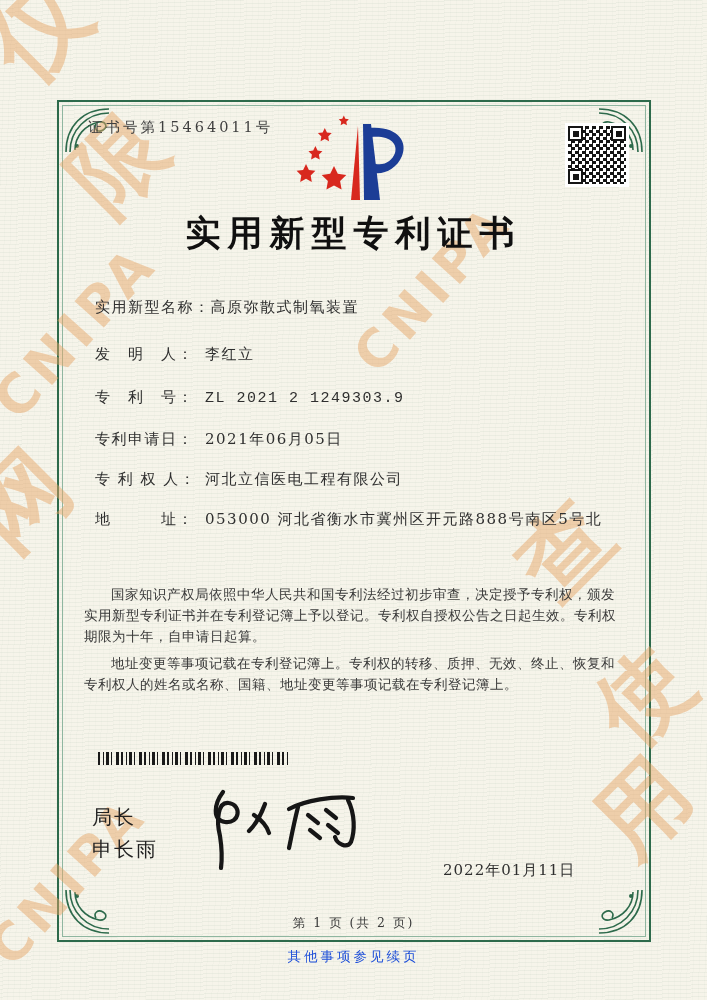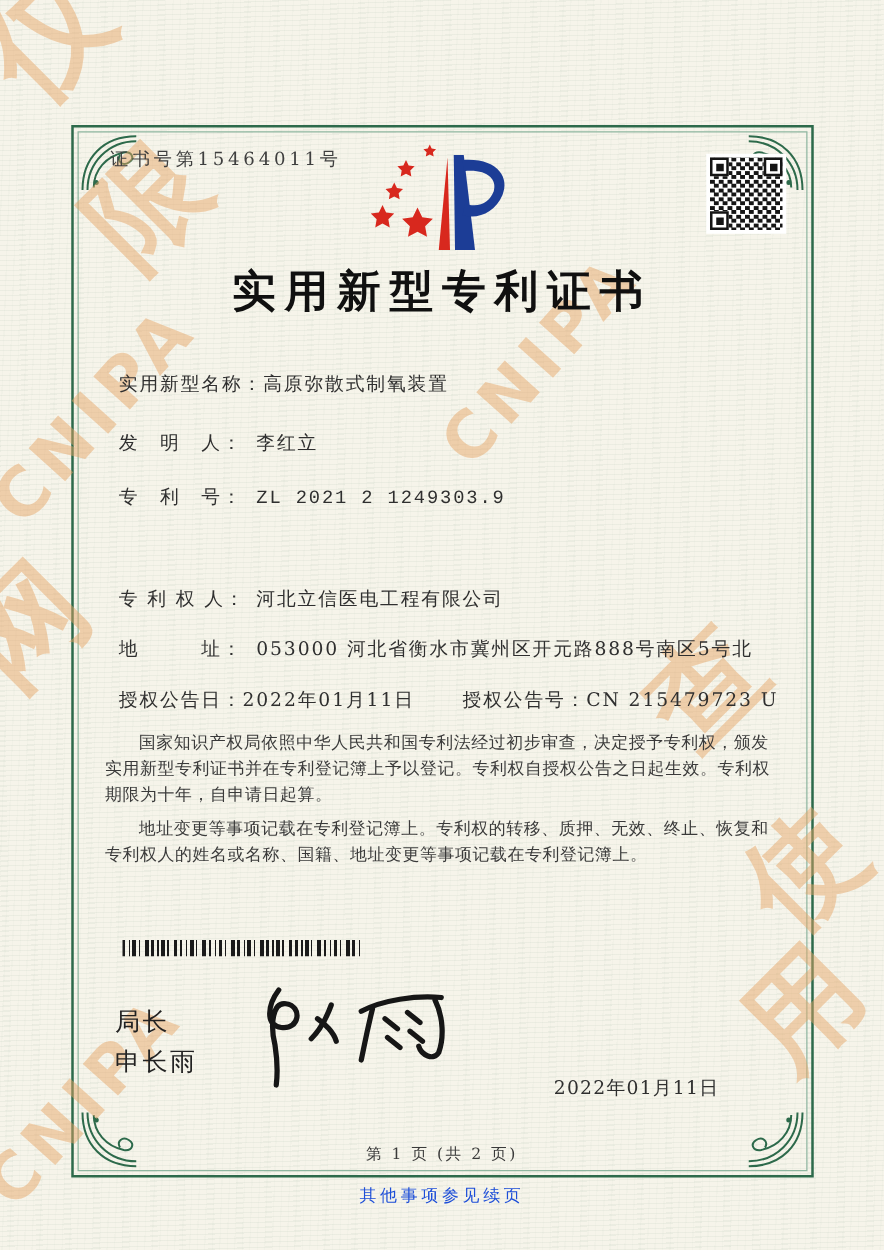--- a/index.html
+++ b/index.html
@@ -144,31 +144,30 @@
     <span class="lab">实用新型名称：</span><span>高原弥散式制氧装置</span>
   </div>
 
   <div class="abs title">实用新型专利证书</div>
   <div class="abs field" style="top:345px;">
     <span class="lab">发　明　人：</span><span>李红立</span>
   </div>
   <div class="abs field" style="top:388px;font-family:Liberation Mono, monospace;">
     <span class="lab">专　利　号：</span><span>ZL 2021 2 1249303.9</span>
   </div>
+  <div class="abs field" style="top:430px;">
+    <span class="lab">专利申请日：</span><span>2021年06月05日</span>
+  </div>
   <div class="abs field" style="top:470px;">
     <span class="lab">专 利 权 人：</span><span>河北立信医电工程有限公司</span>
   </div>
   <div class="abs field" style="top:510px;">
     <span class="lab">地　　　址：</span><span>053000 河北省衡水市冀州区开元路888号南区5号北</span>
   </div>
 
-  <div class="abs grant">
-    <span>授权公告日：</span><span>2022年01月11日</span>
-    <span class="g2"><span>授权公告号：</span><span>CN 215479723 U</span></span>
-  </div>
 
   <div class="abs paras">
     <p>国家知识产权局依照中华人民共和国专利法经过初步审查，决定授予专利权，颁发实用新型专利证书并在专利登记簿上予以登记。专利权自授权公告之日起生效。专利权期限为十年，自申请日起算。</p>
     <p>地址变更等事项记载在专利登记簿上。专利权的转移、质押、无效、终止、恢复和专利权人的姓名或名称、国籍、地址变更等事项记载在专利登记簿上。</p>
   </div>
 
   <div class="abs barcode"></div>
 
   <div class="abs sig-label" style="top:804px;">局长</div>
   <div class="abs sig-label" style="top:836px;">申长雨</div>

